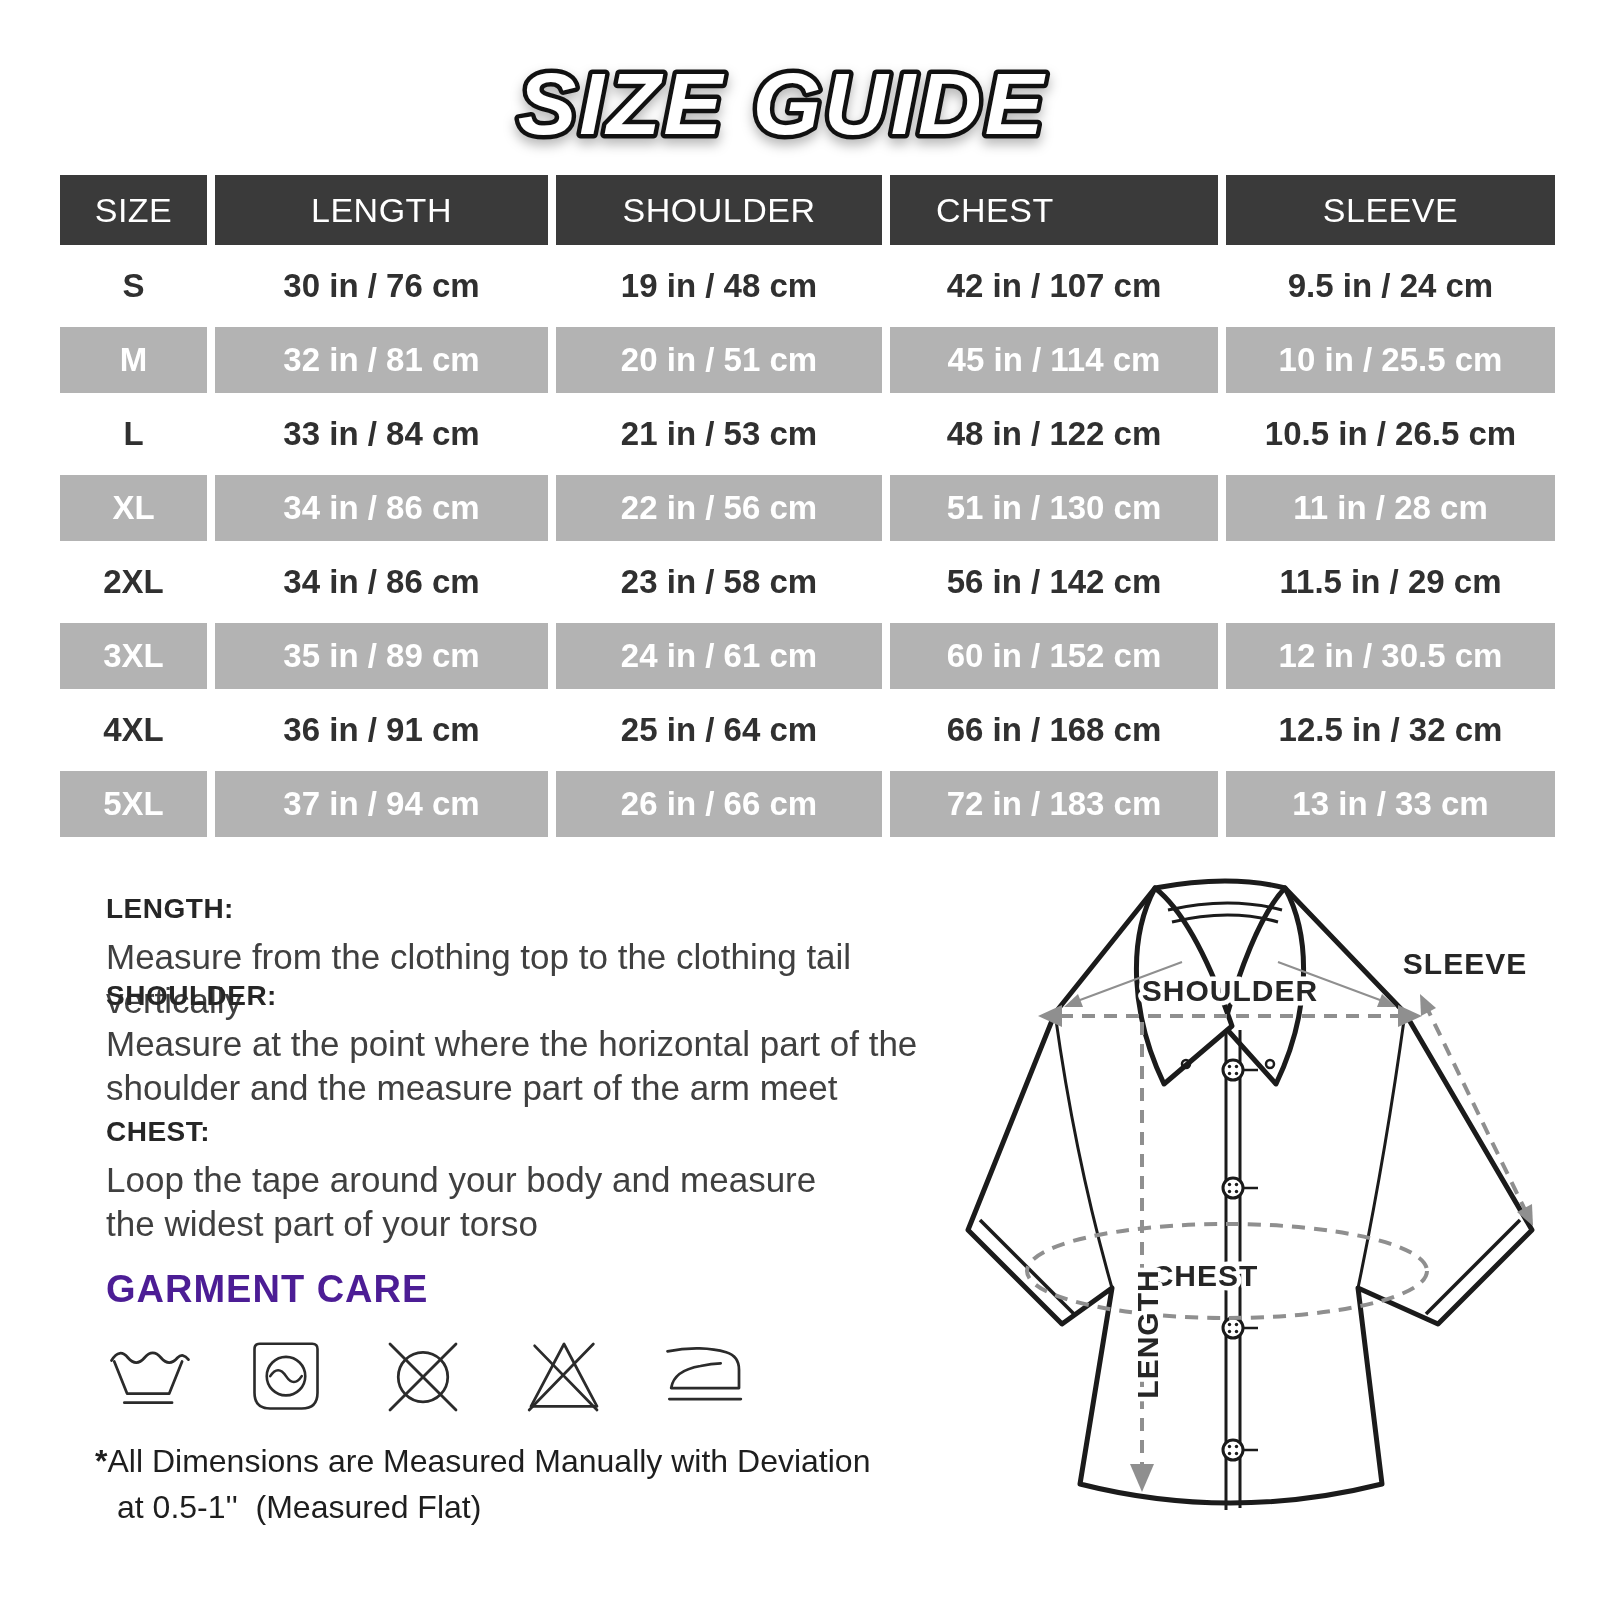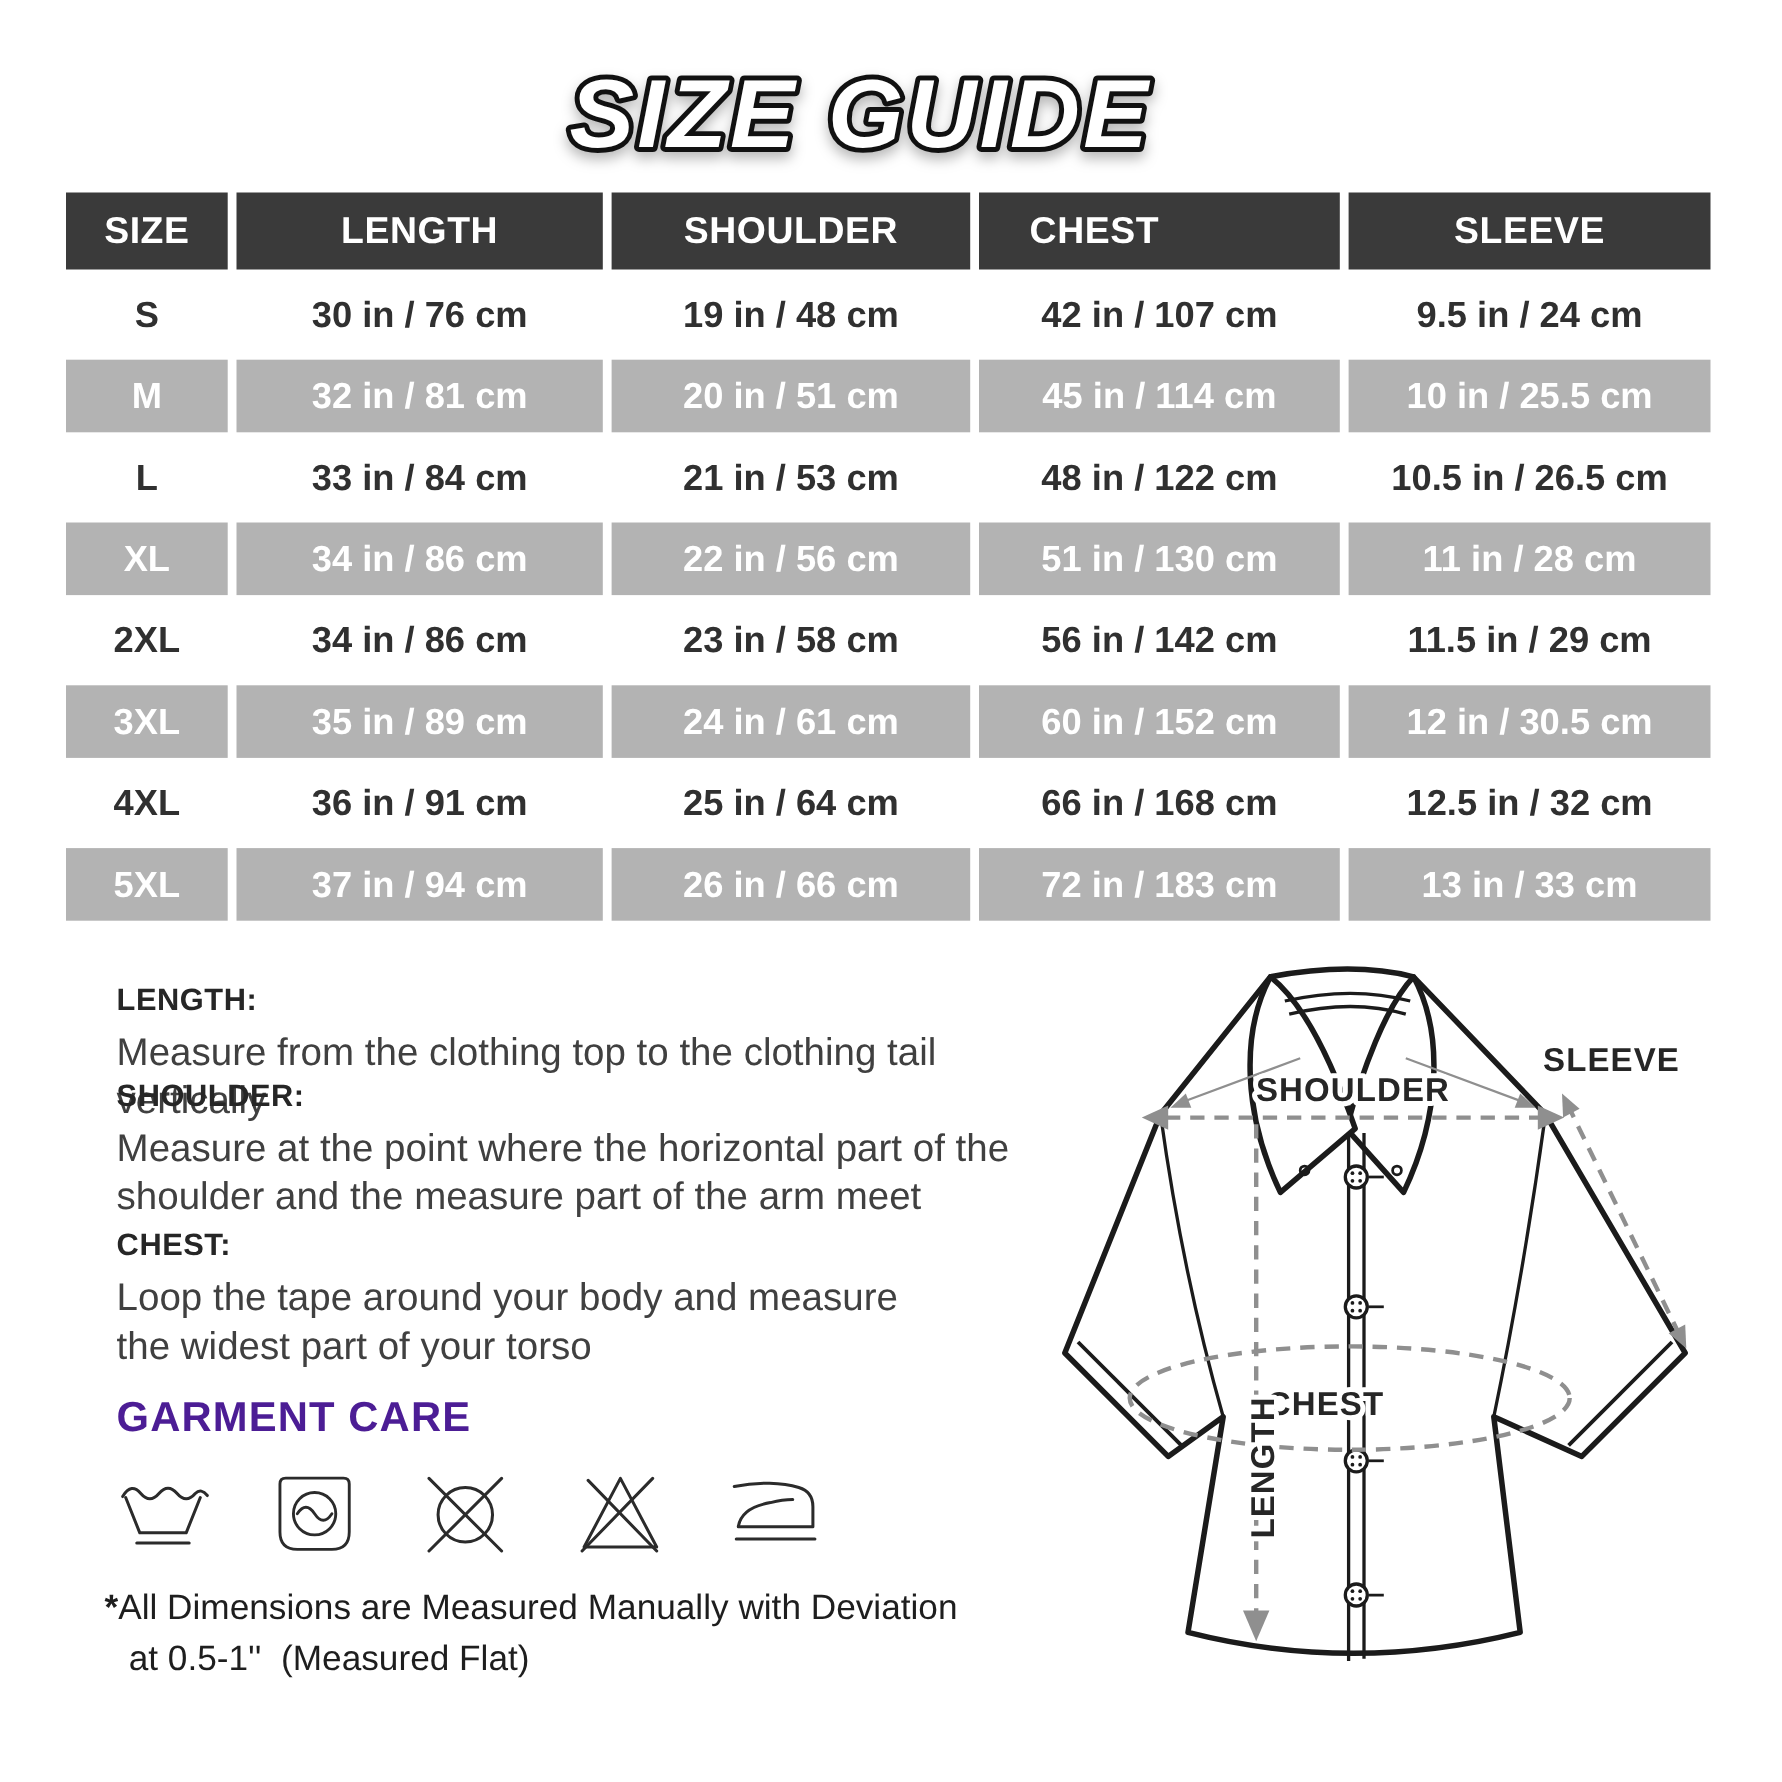--- a/index.html
+++ b/index.html
@@ -14,21 +14,21 @@
     fill:#ffffff; stroke:#111111; stroke-width:9px; paint-order:stroke;
     stroke-linejoin:round;
   }
 
   
   table.size-table {
     position:absolute; left:52px; top:167px; width:1511px;
     border-collapse:separate; border-spacing:8px; table-layout:fixed;
   }
   .size-table th {
-    background:#3a3a3a; color:#ffffff; font-size:34px; font-weight:bold;
+    background:#3a3a3a; color:#ffffff; font-size:34px; font-weight:normal;
     height:70px; text-align:center; letter-spacing:0.5px;
   }
   .size-table th.al { text-align:left; padding-left:46px; }
   .size-table td {
     background:#ffffff; color:#303030; font-size:33px; font-weight:bold;
     height:66px; text-align:center;
   }
   .size-table tbody tr:nth-child(even) td { background:#b3b3b3; color:#ffffff; }
 
   

